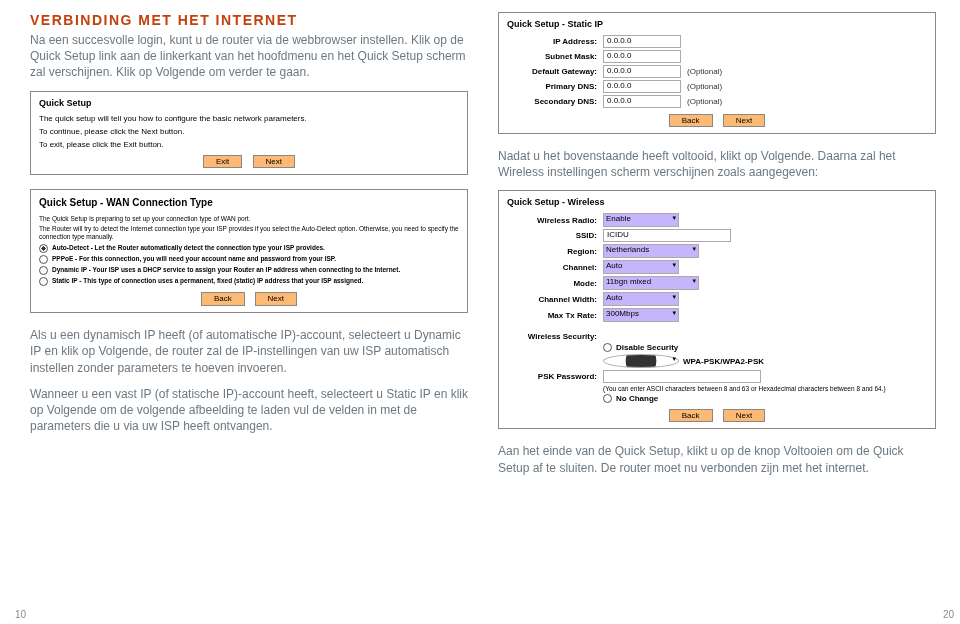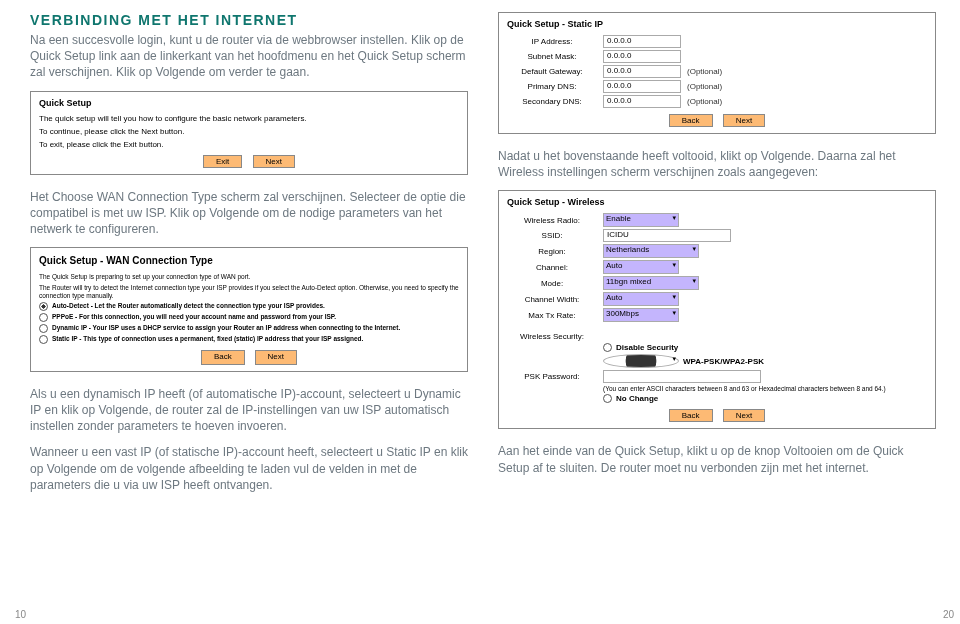--- a/index.html
+++ b/index.html
@@ -15,21 +15,21 @@
     display: flex;
     gap: 30px;
     padding: 12px 24px 0 30px;
   }
   .col {
     flex: 1;
     display: flex;
     flex-direction: column;
   }
   h2.heading {
-    color: #0f766e;
+    color: #c2410c;
     margin: 0 0 4px 0;
     font-size: 14px;
     font-weight: 700;
     letter-spacing: 1.5px;
   }
   .bodytext {
     color: #6d7880;
     font-size: 12px;
     line-height: 1.35;
     margin: 0 0 10px 0;
@@ -62,23 +62,23 @@
     font-size: 8px;
     margin: 0 4px;
   }
   .formrow {
     display: flex;
     align-items: center;
     margin: 2px 0;
   }
   .formrow .lbl {
     width: 90px;
-    text-align: center;
+    text-align: right;
     padding-right: 6px;
-    font-weight: normal;
+    font-weight: bold;
   }
   .formrow .inp {
     border: 1px solid #aaa;
     background: #fff;
     padding: 0 3px;
     min-width: 70px;
     height: 11px;
     font-size: 8px;
   }
   .formrow .note {
@@ -131,21 +131,20 @@
       <div class="panel-title">Quick Setup</div>
       <p>The quick setup will tell you how to configure the basic network parameters.</p>
       <p>To continue, please click the Next button.</p>
       <p>To exit, please click the Exit button.</p>
       <div class="btnrow">
         <span class="btn">Exit</span>
         <span class="btn">Next</span>
       </div>
     </div>
 
-    <p class="bodytext">Het Choose WAN Connection Type scherm zal verschijnen. Selecteer de optie die compatibel is met uw ISP. Klik op Volgende om de nodige parameters van het netwerk te configureren.</p>
 
     <div class="panel wan" style="font-size:6.5px;line-height:1.3;">
       <div class="panel-title" style="font-size:10px">Quick Setup - WAN Connection Type</div>
       <p>The Quick Setup is preparing to set up your connection type of WAN port.</p>
       <p>The Router will try to detect the Internet connection type your ISP provides if you select the Auto-Detect option. Otherwise, you need to specify the connection type manually.</p>
       <p><span class="radio sel"></span><b>Auto-Detect - Let the Router automatically detect the connection type your ISP provides.</b></p>
       <p><span class="radio"></span><b>PPPoE - For this connection, you will need your account name and password from your ISP.</b></p>
       <p><span class="radio"></span><b>Dynamic IP - Your ISP uses a DHCP service to assign your Router an IP address when connecting to the Internet.</b></p>
       <p><span class="radio"></span><b>Static IP - This type of connection uses a permanent, fixed (static) IP address that your ISP assigned.</b></p>
       <div class="btnrow">

